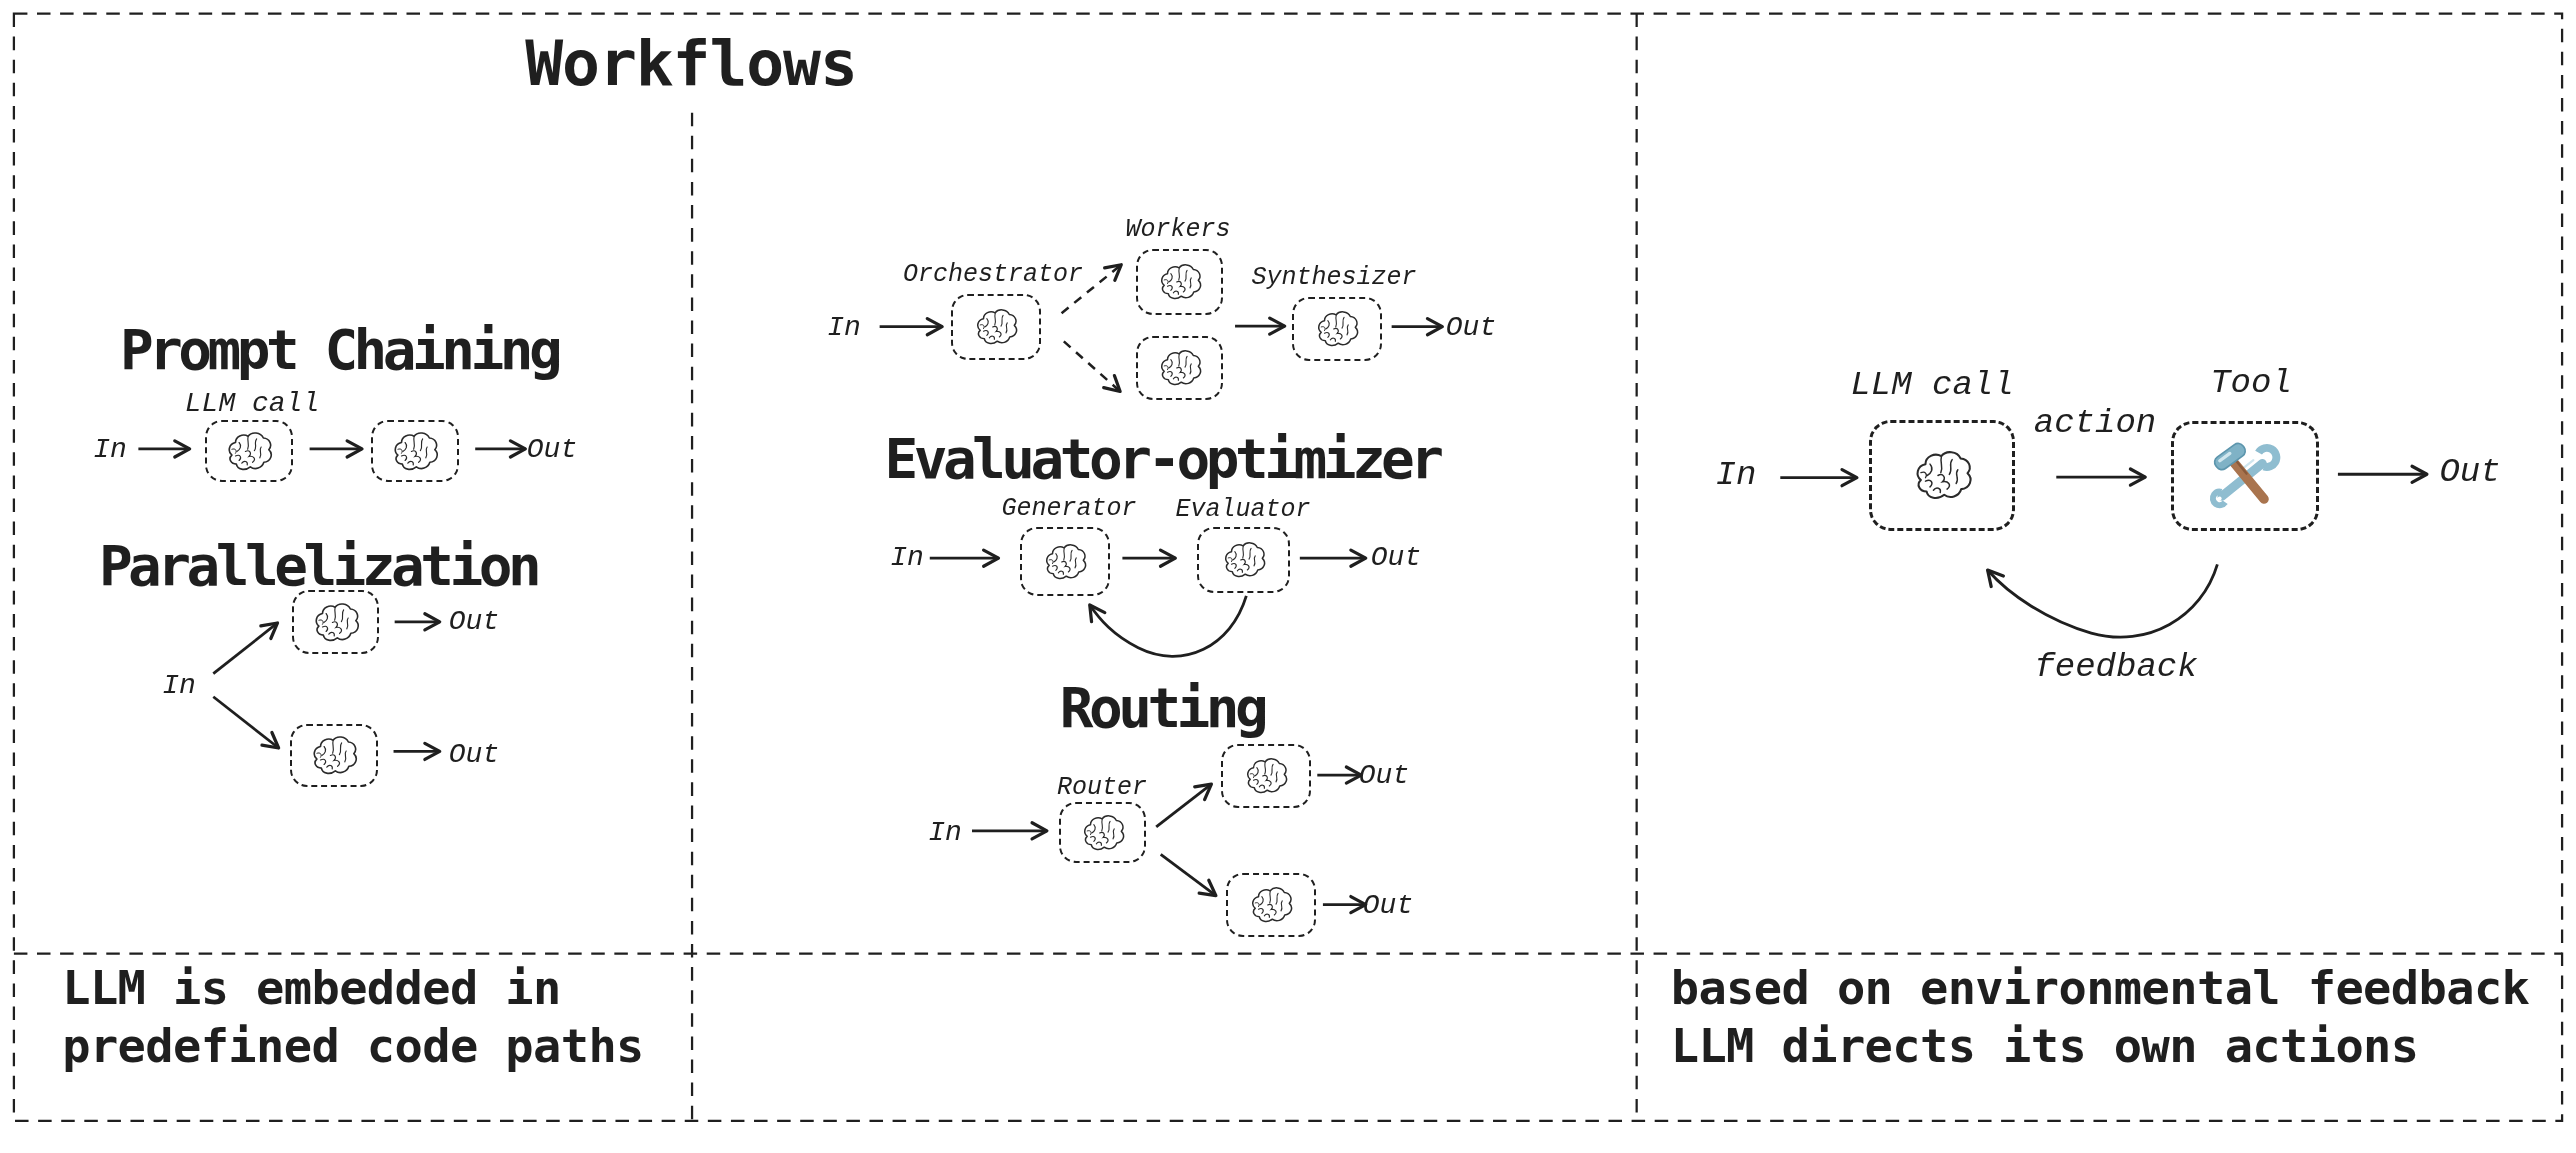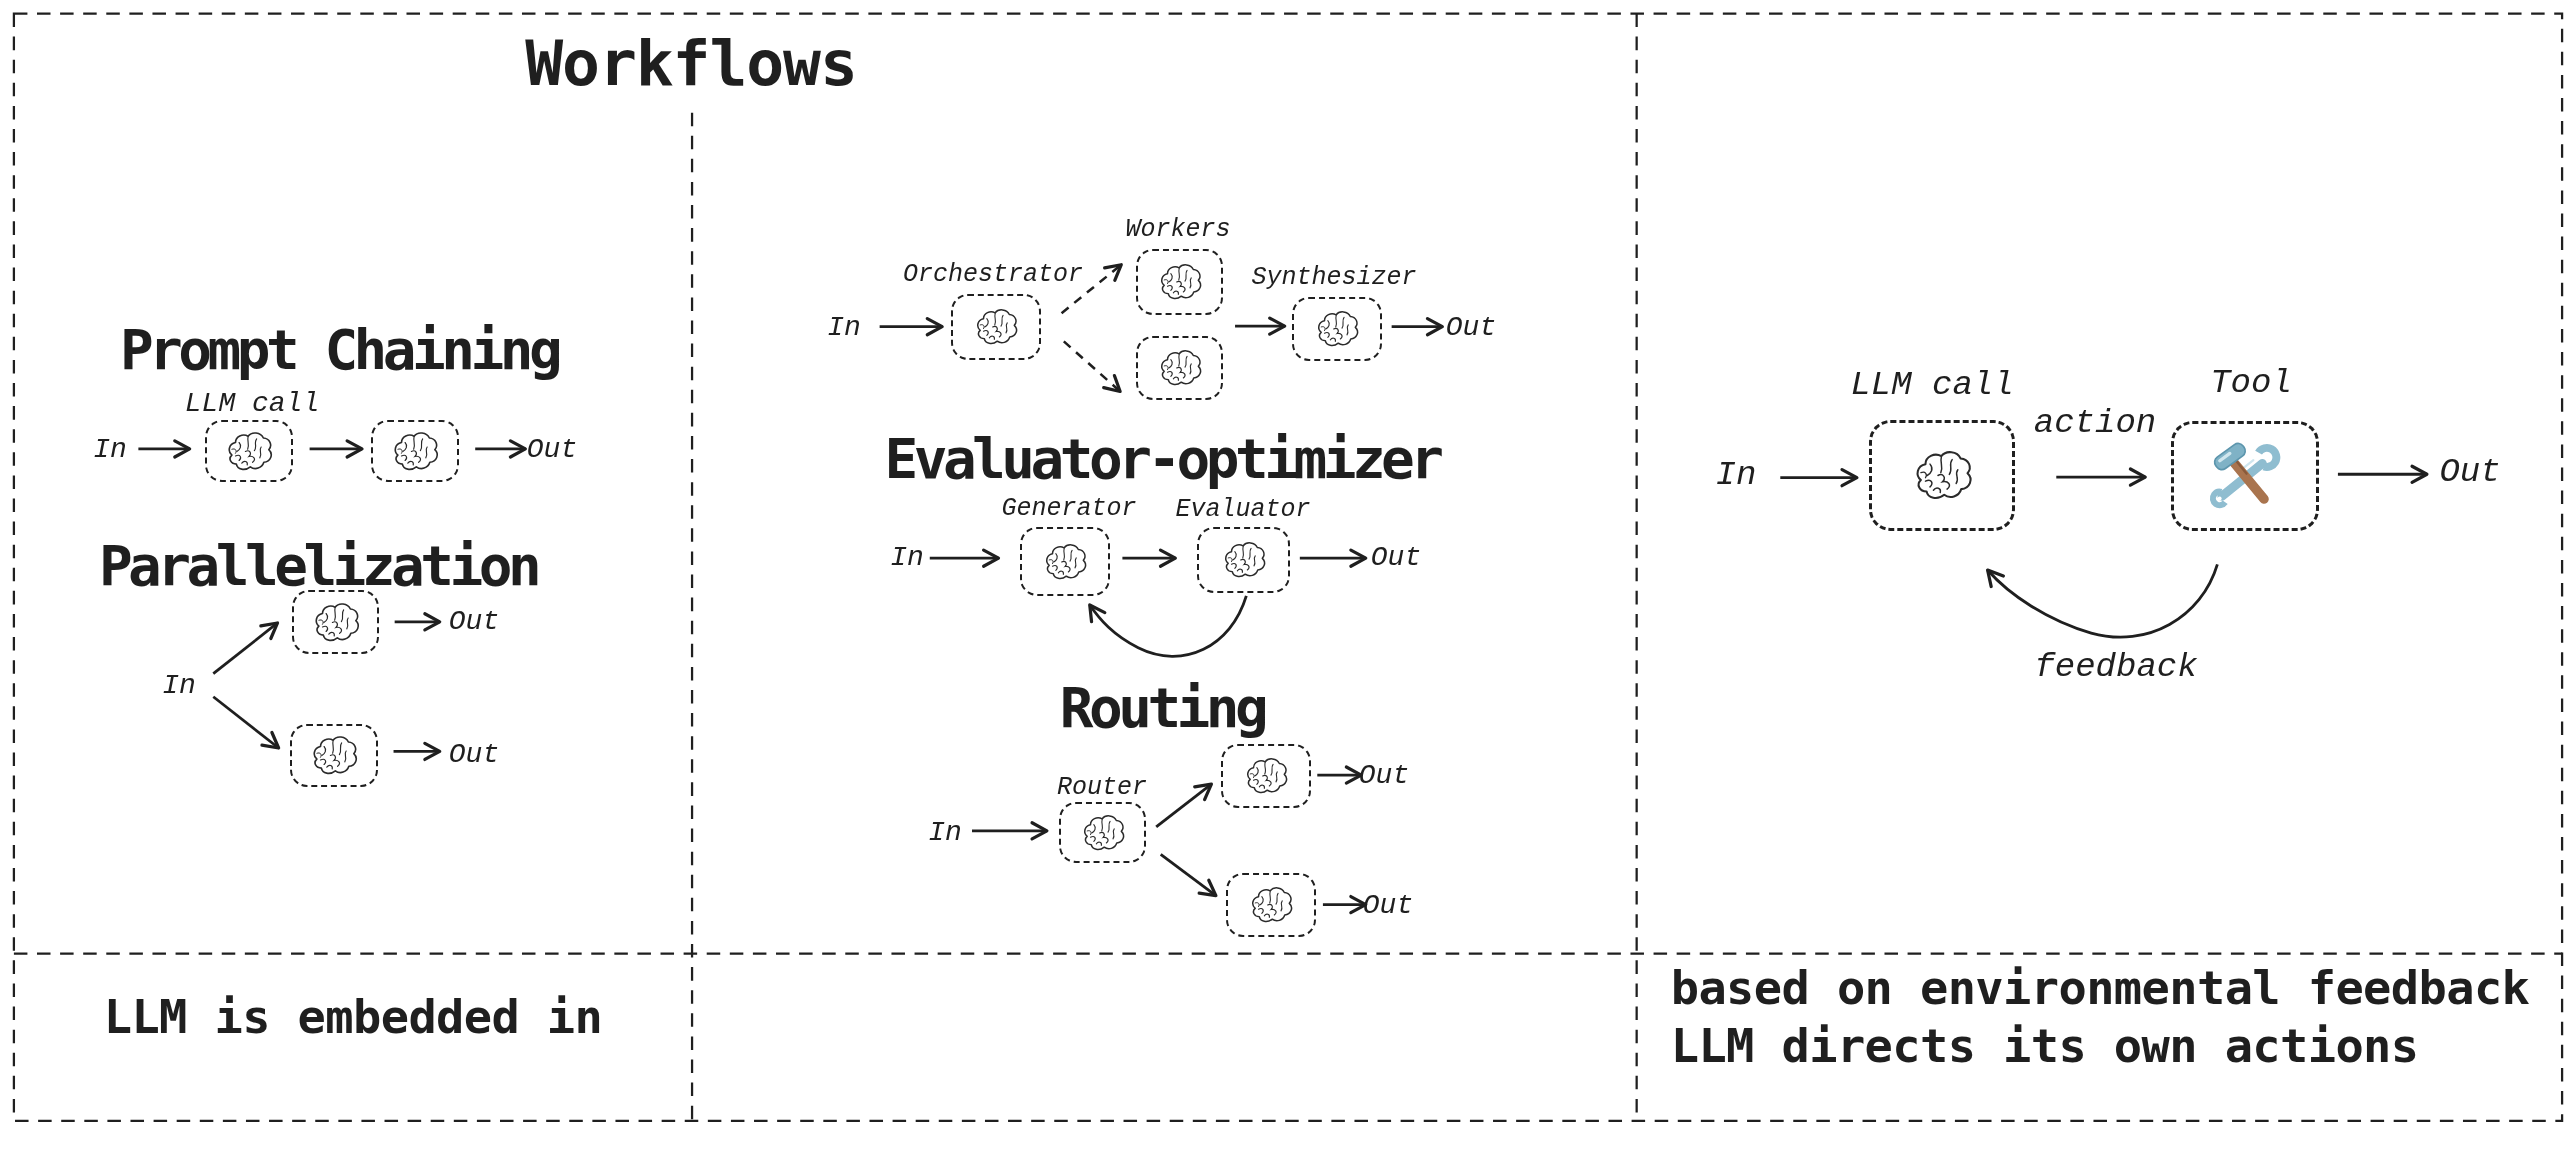--- a/index.html
+++ b/index.html
@@ -200,20 +200,21 @@
       </svg>
     </div>
   <div class="box agent-size" style="left:2171px;top:421px;width:148px;height:110px">
       <svg class="brain-svg" width="79" height="73" viewBox="0 0 140 130">
         <use href="#tools"></use>
       </svg>
     </div>
 
   <div class="label caption" style="left:353px;top:1017px">
     <div>LLM is embedded in</div>
+    <div>predefined code paths</div>
   </div>
   <div class="label caption" style="left:2100px;top:1017px">
     <div>based on environmental feedback</div>
     <div>LLM directs its own actions</div>
   </div>
 
 </div>
 
 
 </body></html>

